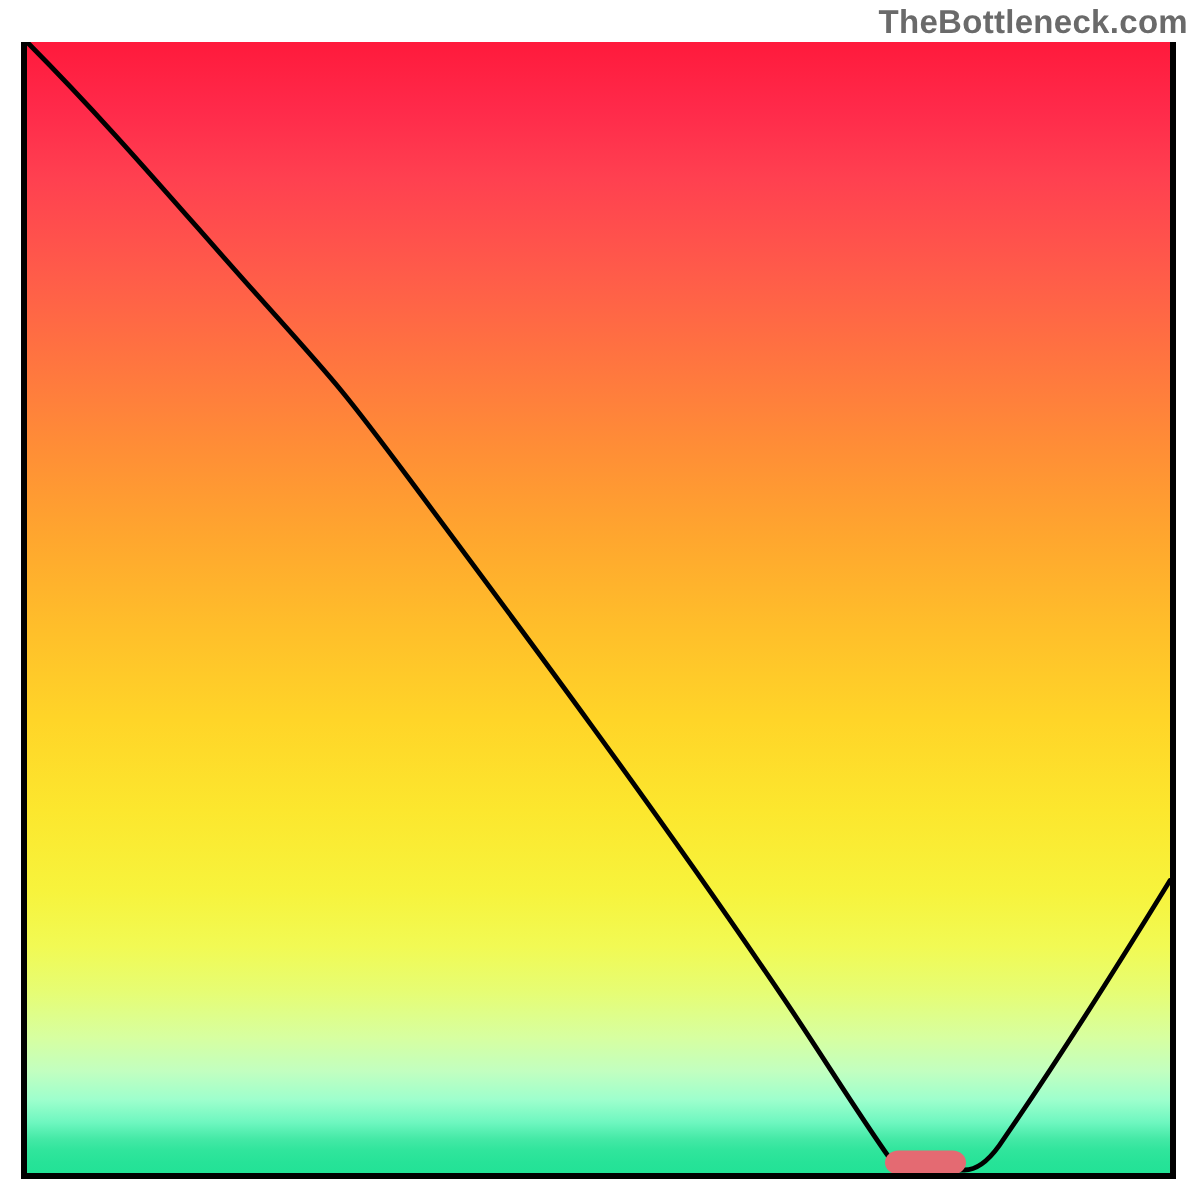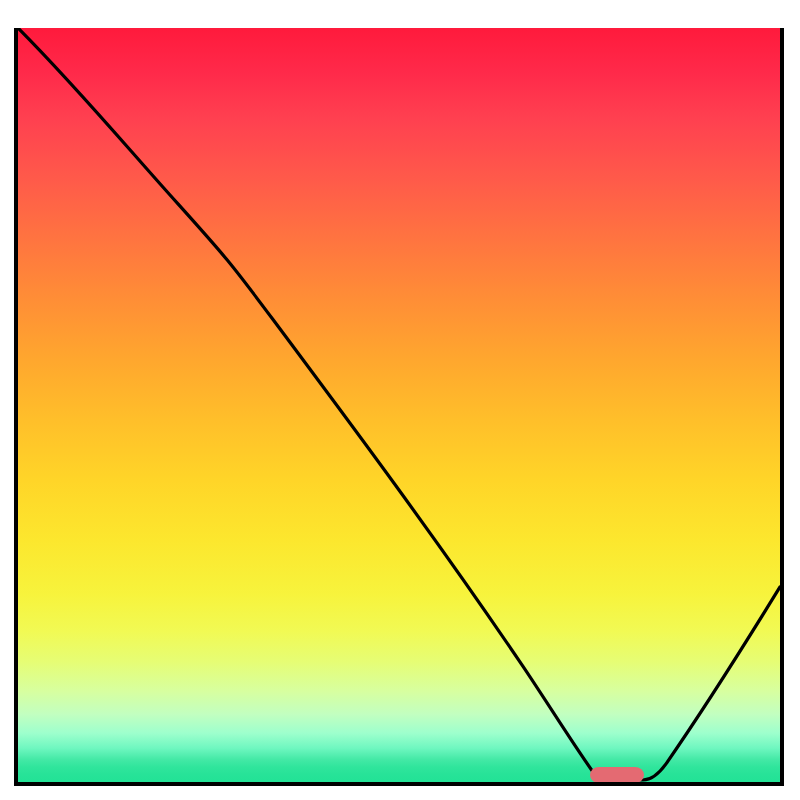--- a/index.html
+++ b/index.html
@@ -68,20 +68,21 @@
     position: absolute;
     left: 0; top: 0; right: 0; bottom: 0;
     width: 100%;
     height: 100%;
   }
 </style>
 </head>
 <body>
 
 <div class="frame">
+  <div class="watermark">TheBottleneck.com</div>
 
   <div class="plot-box">
     <div class="bg"></div>
 
     <svg class="curve" viewBox="0 0 762 750" preserveAspectRatio="none">
       <path fill="none" stroke="#000" stroke-width="3.2" stroke-linecap="round" d="M 0 0 C 60 60, 110 120, 160 175 C 205 225, 210 230, 255 290 C 330 390, 420 510, 505 635 C 530 672, 555 712, 575 740 C 578 745, 583 748, 590 748 L 625 748 C 633 748, 640 743, 648 732 C 680 686, 720 624, 762 556"></path>
       <rect width="54" height="16" fill="#e46a72" x="572" y="735" rx="9" ry="9"></rect>
     </svg>
   </div>
 </div>

